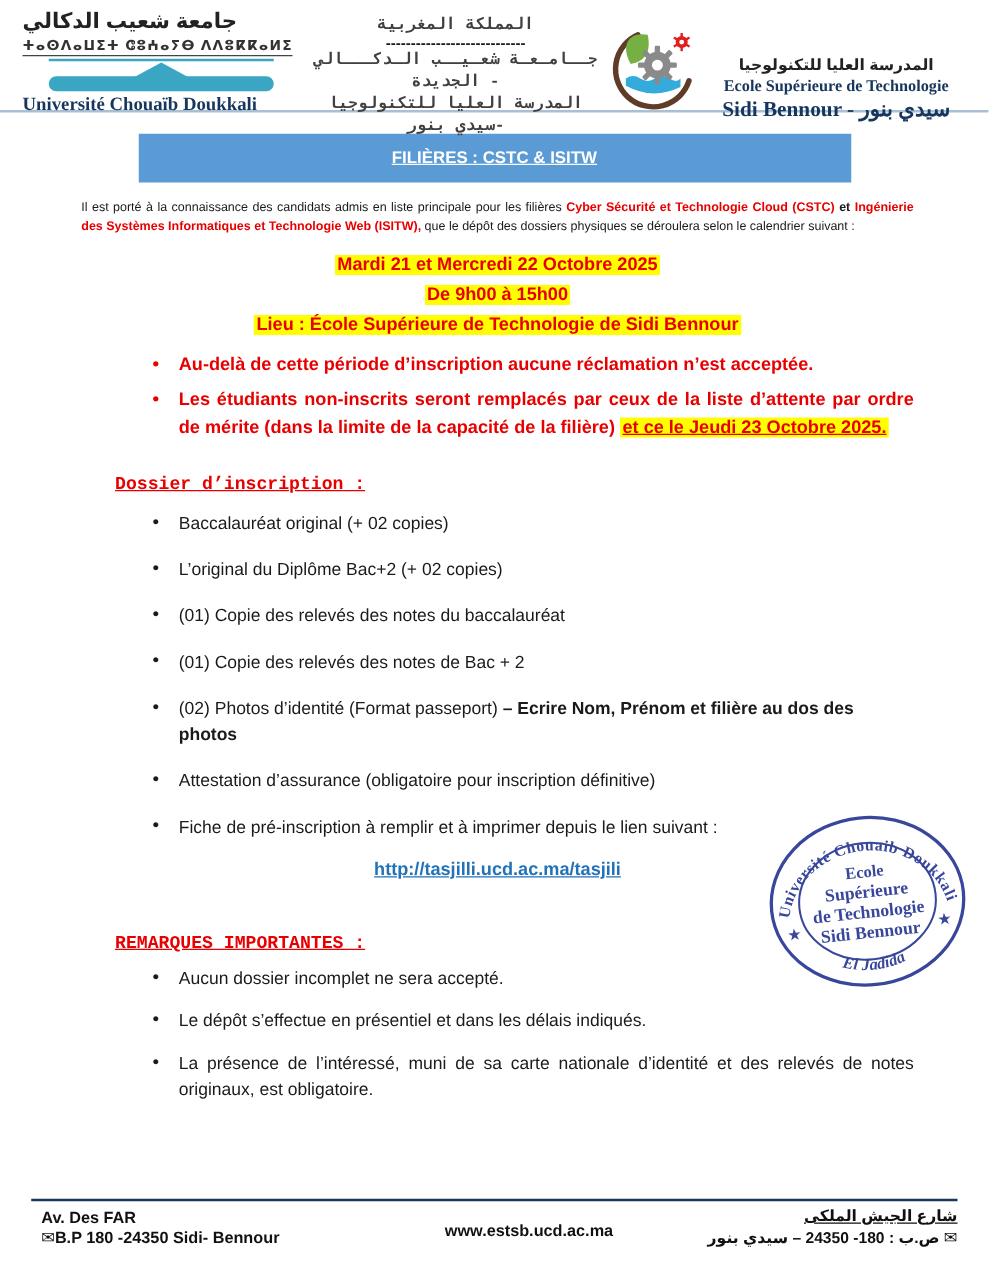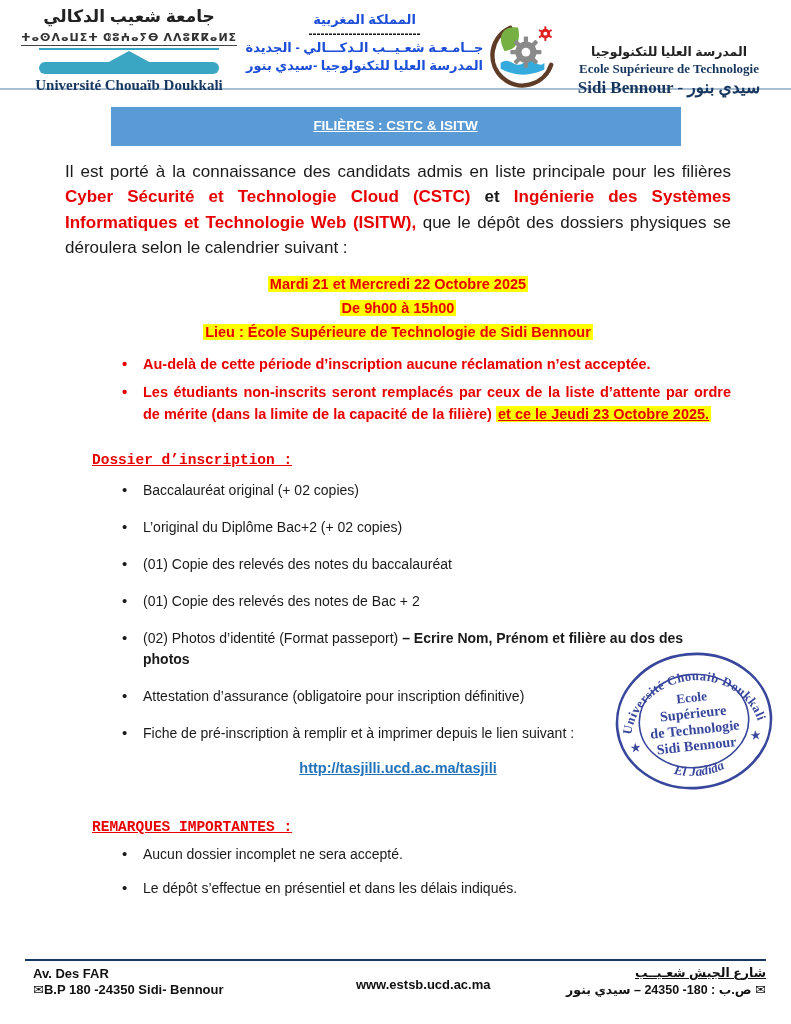--- a/index.html
+++ b/index.html
@@ -9,54 +9,54 @@
     --leaf_green:#76b043; --gear_gray:#8a8a8a; --gear_red:#e02020;
     --water_blue:#35aadc; --crescent_brown:#5f3c28;
   }
   *{margin:0;padding:0;box-sizing:border-box;}
   html,body{background:#fff;}
   .page{position:relative;width:791px;height:1024px;margin:0 auto;background:#fff;overflow:hidden;
         font-family:"Liberation Sans","DejaVu Sans",sans-serif;color:#1a1a1a;}
 
   
   .hdr{display:flex;justify-content:space-between;align-items:flex-start;padding:7px 14px 0 18px;height:86px;}
-  .hdr-left{width:222px;text-align:center;}
+  .hdr-left{width:222px;}
   .hdr-left .ar{font-size:17px;font-weight:bold;color:#222;line-height:1.15;}
   .hdr-left .tif{font-size:11px;font-weight:bold;color:#333;letter-spacing:1px;
                  border-bottom:1.5px solid #444;display:inline-block;padding-bottom:1px;margin-top:1px;}
   .logo-shape{width:180px;margin:2px auto 0;}
   .logo-line{height:2px;background:var(--logo_teal);}
   .logo-mid{height:12px;position:relative;}
   .logo-tri{position:absolute;left:50%;bottom:-2px;transform:translateX(-50%);
             width:0;height:0;border-left:24px solid transparent;border-right:24px solid transparent;
             border-bottom:13px solid var(--logo_teal);}
   .logo-bar{height:12px;background:var(--logo_teal);border-radius:8px;}
   .hdr-left .lat{font-family:"Liberation Serif","DejaVu Serif",serif;font-weight:bold;
                  font-size:15px;color:var(--title_navy);margin-top:3px;}
   .hdr-center{width:240px;text-align:center;padding-top:4px;}
-  .hdr-center .l{font-size:13px;font-weight:bold;color:#1d4ed8;line-height:1.35;}
+  .hdr-center .l{font-size:13px;font-weight:bold;color:#404040;line-height:1.35;font-family:Liberation Mono, monospace;}
   .hdr-center .dash{font-size:12px;font-weight:bold;letter-spacing:0;line-height:0.9;}
   .hdr-right{width:288px;display:flex;align-items:center;gap:4px;padding-top:6px;}
   .emblem{flex:0 0 68px;}
   .hdr-right .txt{text-align:center;flex:1;margin-top:31px;}
   .hdr-right .ar{font-size:12.5px;font-weight:bold;color:#222;}
   .hdr-right .fr{font-family:"Liberation Serif","DejaVu Serif",serif;font-weight:bold;
                  font-size:13px;color:var(--title_navy);margin-top:2px;}
   .hdr-right .cy{font-family:"Liberation Serif","DejaVu Serif",serif;font-weight:bold;
                  font-size:17px;color:var(--title_navy);}
   .hdr-rule{border:none;border-top:2px solid var(--header_rule);margin:2px 0 0 0;}
 
   
   .banner{width:570px;margin:17px auto 0;background:var(--banner_blue);color:#fff;
           text-align:center;font-weight:bold;font-size:13.5px;line-height:1.55;padding:9px 12px;}
   .banner .u{text-decoration:underline;}
 
   
   .content{padding:0 60px 0 65px;}
-  .intro{margin-top:13px;font-size:17px;line-height:1.5;text-align:justify;}
+  .intro{margin-top:13px;font-size:10px;line-height:1.5;text-align:justify;}
   .red-b{color:var(--accent_red);font-weight:bold;}
   .blk-b{font-weight:bold;}
 
   .schedule{margin-top:12px;text-align:center;font-size:14.5px;font-weight:bold;
             color:var(--accent_red);line-height:1.65;}
   .hl{background:var(--highlight_yellow);padding:0 2px;}
   .hl-ul{background:var(--highlight_yellow);text-decoration:underline;padding:0 2px;}
 
   ul.blts{list-style:none;margin:9px 0 0 55px;}
   ul.blts li{position:relative;padding-left:23px;font-size:14px;line-height:1.5;margin-bottom:7px;text-align:justify;}
@@ -184,20 +184,21 @@
     </ul>
 
     <div class="link-line">
       <a href="#">http://tasjilli.ucd.ac.ma/tasjili</a>
     </div>
 
     <div style="margin-top:24px;"><span class="sec-h" style="margin-left:27px">REMARQUES IMPORTANTES :</span></div>
     <ul class="blts remarks">
       <li><span>Aucun dossier incomplet ne sera accepté.</span></li>
       <li><span>Le dépôt s’effectue en présentiel et dans les délais indiqués.</span></li>
+      <li><span>La présence de l’intéressé, muni de sa carte nationale d’identité et des relevés de notes originaux, est obligatoire.</span></li>
 
     </ul>
   </div>
 
   <svg class="stamp" viewBox="0 0 160 140">
     <defs>
       <path id="stampTop" d="M 16,88 A 64,58 0 0 1 144,88" fill="none"></path>
       <path id="stampBottom" d="M 30,98 A 52,36 0 0 0 130,98" fill="none"></path>
     </defs>
     <ellipse cx="80" cy="70" rx="76" ry="66" fill="none" stroke="var(--stamp_blue)" stroke-width="2.6"></ellipse>
@@ -216,18 +217,18 @@
     <text x="80" y="99" font-size="14" text-anchor="middle">Sidi Bennour</text>
   </svg>
 
   <div class="footer">
     <div class="cell left">
       <div>Av. Des FAR</div>
       <div><span class="env">✉</span><span>B.P 180 -24350 Sidi- Bennour</span></div>
     </div>
     <div class="cell center">www.estsb.ucd.ac.ma</div>
     <div class="cell right">
-      <div class="u">شارع الجيش شعـيــب</div>
+      <div class="u">شارع الجيش الملكى</div>
       <div><span class="env">✉</span> <span>ص.ب : 180- 24350 – سيدي بنور</span></div>
     </div>
   </div>
 
 </div>
 
 </body></html>

